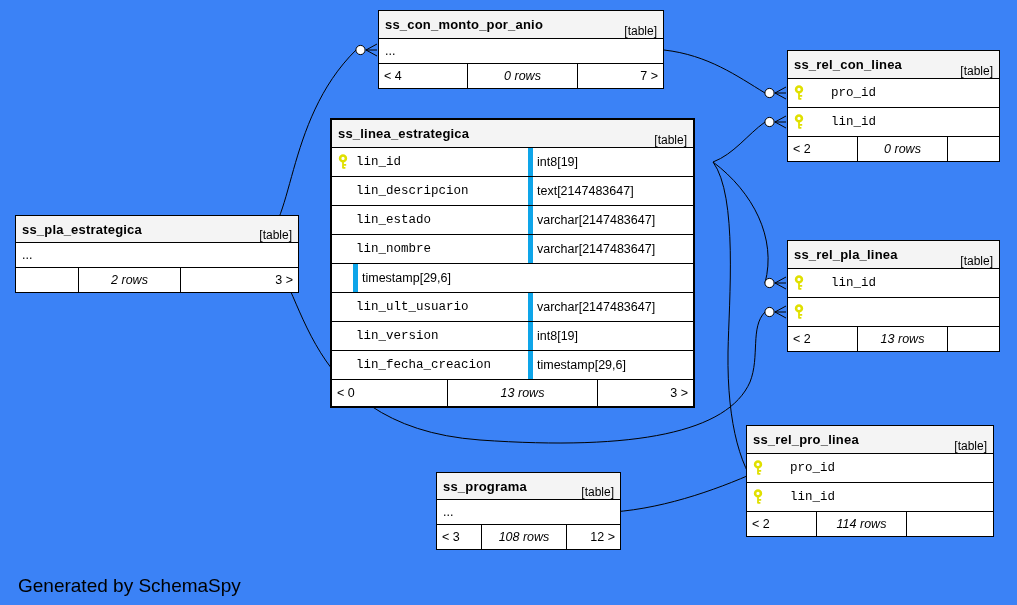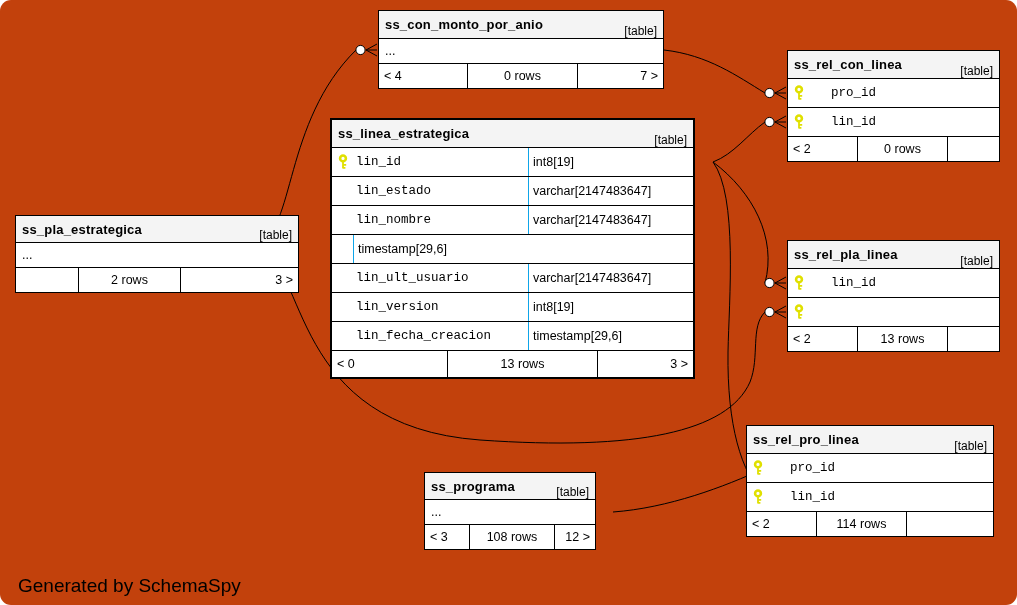--- a/index.html
+++ b/index.html
@@ -1,18 +1,18 @@
 <!DOCTYPE html>
 <html><head>
 <meta charset="utf-8">
 <style>
   html,body{margin:0;padding:0;background:#fff;}
   .canvas{
-    position:relative;width:1017px;height:605px;background:#c2410c;
-    font-family:"Liberation Sans", sans-serif;color:#000;overflow:hidden;border-radius:11px;
+    position:relative;width:1017px;height:605px;background:#3b82f6;
+    font-family:"Liberation Sans", sans-serif;color:#000;overflow:hidden;
   }
   .wires{position:absolute;left:0;top:0;z-index:1;}
   .tbl{
     position:absolute;z-index:2;background:#fff;border:1px solid #000;
     box-sizing:border-box;font-size:12.5px;
   }
   .tbl.focus{border-width:2px;}
   .hdr{
     background:#f4f4f4;border-bottom:1px solid #000;box-sizing:border-box;
     height:28px;display:flex;justify-content:space-between;align-items:center;
@@ -23,29 +23,29 @@
   .row{
     display:flex;align-items:center;height:29px;border-bottom:1px solid #000;
     box-sizing:border-box;
   }
   .row.collapsed{height:25px;padding-left:6px;}
   .keyslot{width:15px;margin-left:6px;flex:none;display:flex;align-items:center;}
   .cname{flex:1;padding-left:3px;white-space:nowrap;font-family:Liberation Mono, monospace;}
   .rel .cname{padding-left:22px;}
   .ctype{
     width:165px;flex:none;align-self:stretch;display:flex;align-items:center;
-    border-left:1px solid #0ea5e9;padding-left:4px;box-sizing:border-box;white-space:nowrap;
+    border-left:5px solid #0ea5e9;padding-left:4px;box-sizing:border-box;white-space:nowrap;
   }
   .ftr{display:flex;height:24px;box-sizing:border-box;}
   .ftr .fc{
     box-sizing:border-box;border-right:1px solid #000;display:flex;
     align-items:center;padding:0 5px;white-space:nowrap;
   }
   .ftr .fc:last-child{border-right:none;flex:1;}
-  .ftr .fc.c{justify-content:center;}
+  .ftr .fc.c{justify-content:center;font-style:italic;}
   .ftr .fc.r{justify-content:flex-end;}
   .note{position:absolute;left:18px;top:575px;font-size:19px;z-index:2;}
 </style>
 </head>
 <body>
 
 <div class="canvas">
 
   <svg class="wires" width="1017" height="605" viewBox="0 0 1017 605">
     <defs></defs>
@@ -150,20 +150,25 @@
           <svg width="13" height="16" viewBox="0 0 13 16">
             <circle cx="5" cy="4.4" r="2.9" fill="none" stroke="#e0e000" stroke-width="2.6"></circle>
             <path d="M5 7.3 L5 14.5 M5 10.8 L8.2 10.8 M5 13.8 L7.4 13.8" stroke="#e0e000" stroke-width="1.8" fill="none"></path>
           </svg>
         </span>
       <span class="cname">lin_id</span>
       <span class="ctype">int8[19]</span>
     </div>
     <div class="row">
       <span class="keyslot"></span>
+      <span class="cname">lin_descripcion</span>
+      <span class="ctype">text[2147483647]</span>
+    </div>
+    <div class="row">
+      <span class="keyslot"></span>
       <span class="cname">lin_estado</span>
       <span class="ctype">varchar[2147483647]</span>
     </div>
     <div class="row">
       <span class="keyslot"></span>
       <span class="cname">lin_nombre</span>
       <span class="ctype">varchar[2147483647]</span>
     </div>
     <div class="row">
       <span class="keyslot"></span>
@@ -258,21 +263,21 @@
         </span>
       <span class="cname">lin_id</span>
     </div>
     <div class="ftr">
       <div class="fc l" style="width:70px">&lt; 2</div>
       <div class="fc c" style="width:90px">114 rows</div>
       <div class="fc r"></div>
     </div>
   </div>
 
-  <div class="tbl" style="left:424px;top:472px;width:172px">
+  <div class="tbl" style="left:436px;top:472px;width:185px">
     <div class="hdr" style="height:27px">
       <span class="nm">ss_programa</span>
       <span class="bd">[table]</span>
     </div>
     <div class="row collapsed">
       <span>...</span>
     </div>
     <div class="ftr">
       <div class="fc l" style="width:45px">&lt; 3</div>
       <div class="fc c" style="width:85px">108 rows</div>

